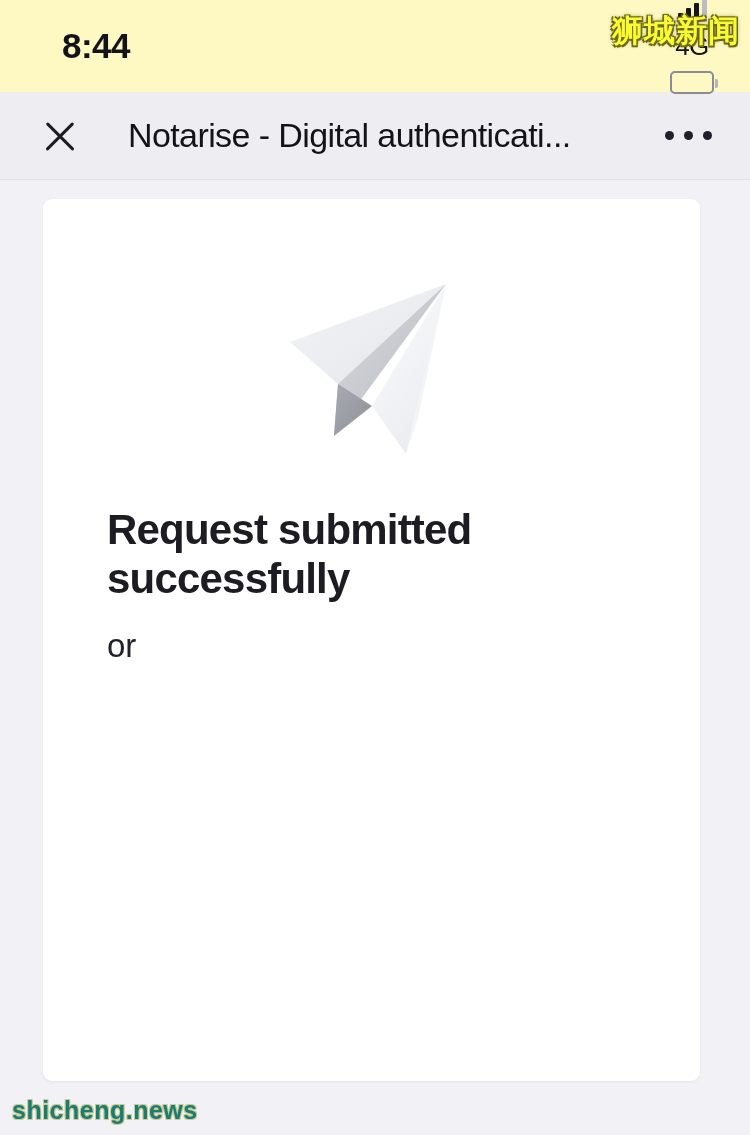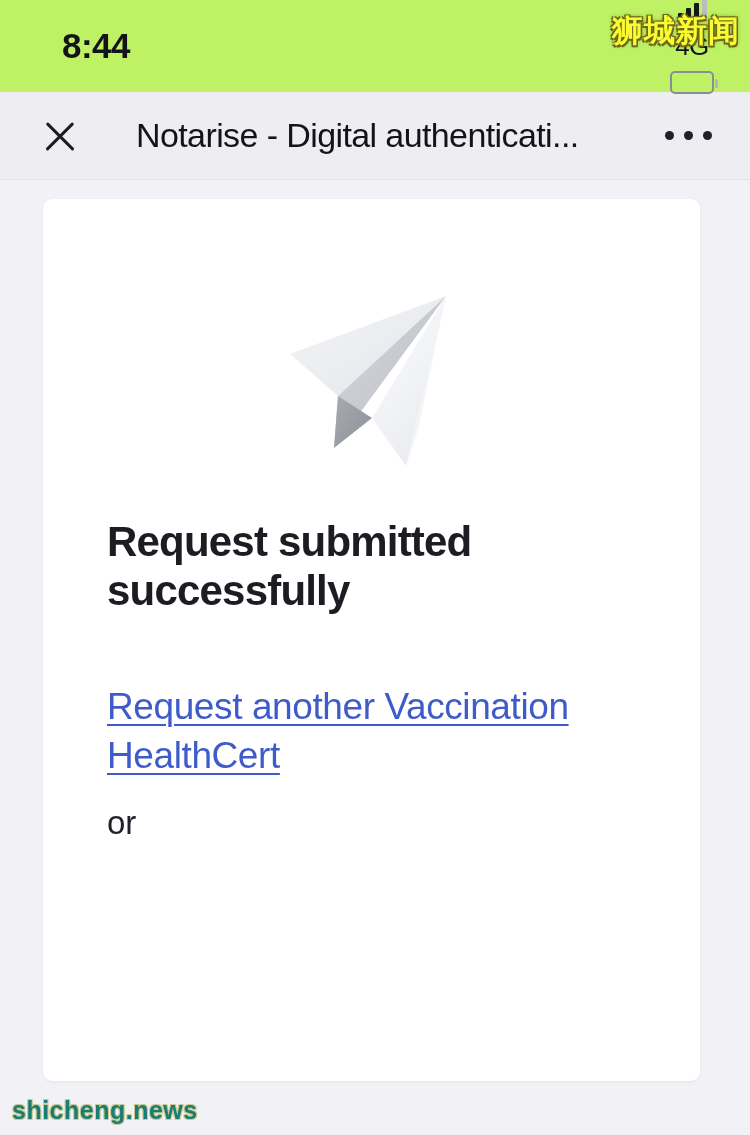--- a/index.html
+++ b/index.html
@@ -12,21 +12,21 @@
 
   body {
     font-family: "Liberation Sans", sans-serif;
     background: #f2f2f6;
     position: relative;
   }
 
   
   #status-bar {
     height: 92px;
-    background: #bef264;
+    background: #fef9c3;
     display: flex;
     align-items: center;
     justify-content: space-between;
     padding: 0 36px 0 62px;
     position: relative;
   }
 
   #status-time {
     font-size: 35px;
     font-weight: bold;
@@ -89,21 +89,20 @@
   }
 
   
   #browser-header {
     height: 88px;
     background: #eeedf2;
     display: flex;
     align-items: center;
     padding: 0 32px 0 34px;
     border-bottom: 1px solid #e2e1e8;
-    gap: 8px;
   }
 
   #close-icon {
     width: 52px;
     height: 52px;
     flex: 0 0 52px;
     position: relative;
     cursor: pointer;
   }
   #close-icon::before,
@@ -152,21 +151,21 @@
     background: #f2f1f6;
     padding: 19px 50px 0 43px;
   }
 
   #result-card {
     background: #ffffff;
     border-radius: 9px;
     width: 657px;
     height: 882px;
     box-shadow: 0 1px 3px rgba(40, 36, 60, 0.07);
-    padding: 12px 64px;
+    padding: 0 64px;
     position: relative;
   }
 
   
   #plane-wrap {
     height: 330px;
     display: flex;
     align-items: center;
     justify-content: center;
   }
@@ -321,21 +320,20 @@
 
         <path d="M170 16 L96 138 L130 186 Z" fill="url(#gRightWing)"></path>
 
         <path d="M170 16 L130 186 L142 150 Z" fill="#eef0f3" opacity="0.75"></path>
       </svg>
     </div>
 
     <h1 id="success-heading">Request submitted successfully</h1>
 
 
-    <a id="request-another-link" class="link">Request another Vaccination HealthCert</a>
 
     <div id="or-separator">or</div>
 
 
   </div>
 </div>
 
 <div class="watermark" id="watermark-top">狮城新闻</div>
 <div class="watermark" id="watermark-bottom">shicheng.news</div>
 

